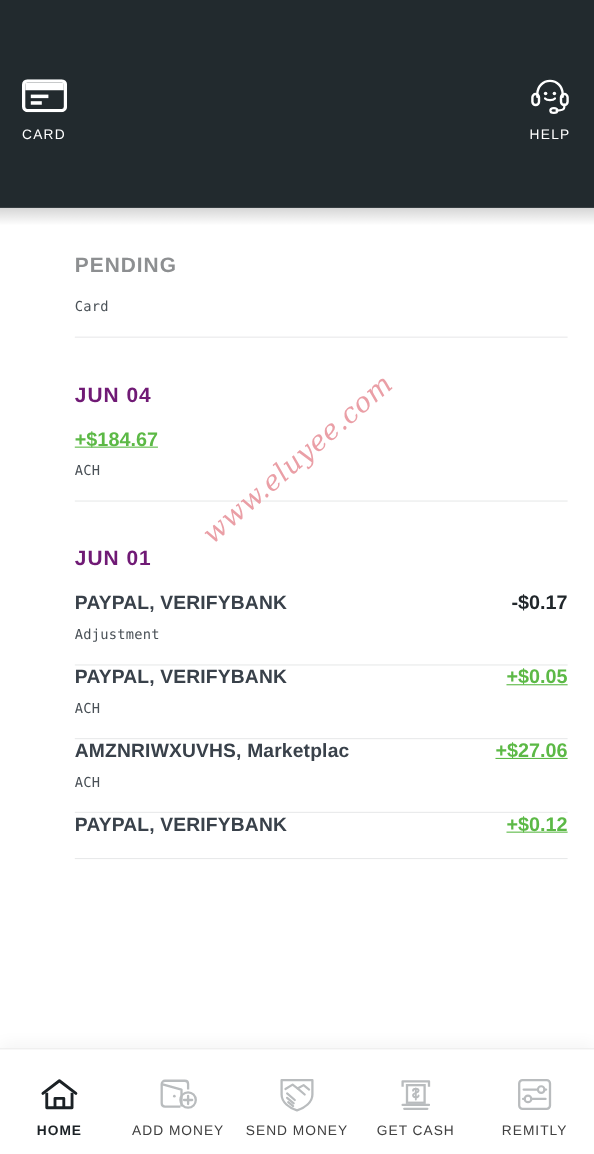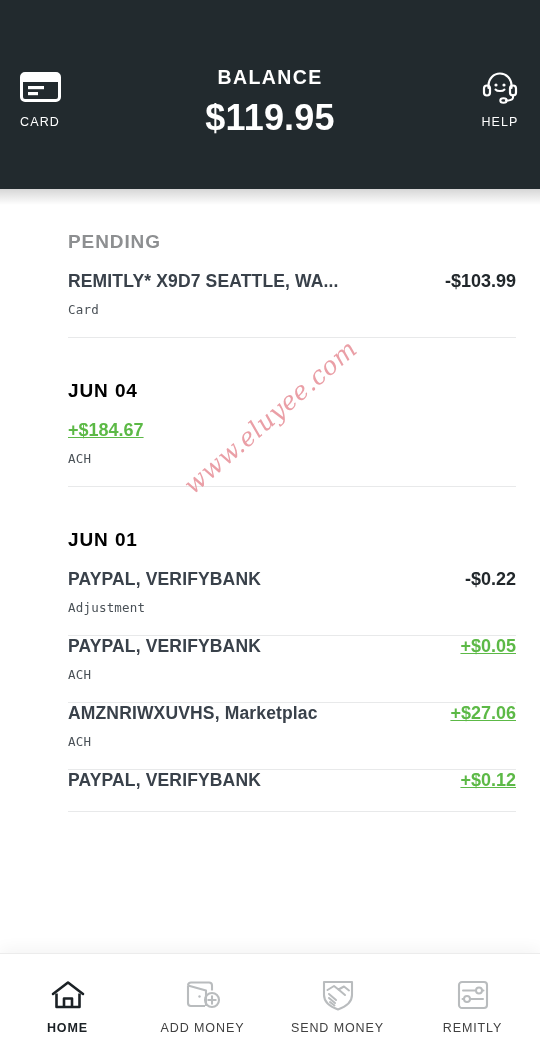--- a/index.html
+++ b/index.html
@@ -37,21 +37,21 @@
   .bal-amount {
     color:#ffffff; font-size:36px; font-weight:700; letter-spacing:0.2px; margin-top:8px;
   }
 
   
   .list {
     position:absolute; top:189px; left:0; width:540px; bottom:95px;
     overflow:hidden; background:#fff; z-index:2;padding-left:44px;
   }
   .section-title {
-    font-size:19px; font-weight:700; letter-spacing:0.9px; color:#000000;
+    font-size:19px; font-weight:700; letter-spacing:0.9px; color:#701a75;
     padding:0 24px; margin-top:42px; margin-bottom:18px;
   }
   .section-title.muted { color:#8d8f91; }
 
   .txn { padding:0 24px; position:relative; }
   .txn-top { display:flex; align-items:baseline; justify-content:space-between; }
   .txn-name {
     font-size:17.5px; font-weight:700; color:#39414a; letter-spacing:0.15px;
     white-space:nowrap; overflow:hidden; text-overflow:clip; max-width:340px;
   }
@@ -101,24 +101,20 @@
         <svg width="41" height="30" viewBox="0 0 41 30">
           <rect x="1.5" y="1.5" width="38" height="27" rx="3.5" ry="3.5" fill="none" stroke="#ffffff" stroke-width="3"></rect>
           <path d="M3,3 H38 V10 H3 Z" fill="#ffffff"></path>
           <rect x="8" y="14" width="16" height="3.2" fill="#ffffff"></rect>
           <rect x="8" y="20" width="10" height="3.2" fill="#ffffff"></rect>
         </svg>
       </div>
       <div class="lbl">CARD</div>
     </div>
 
-    <div class="hdr-center">
-      <div class="bal-label">BALANCE</div>
-      <div class="bal-amount">$119.95</div>
-    </div>
 
     <div class="hdr-side right">
       <div class="ico">
         <svg width="38" height="34" viewBox="0 0 38 34">
           <path d="M7.5,18 V15.5 C7.5,8.6 12.7,3.5 19,3.5 C25.3,3.5 30.5,8.6 30.5,15.5 V18" fill="none" stroke="#ffffff" stroke-width="2.2" stroke-linecap="round"></path>
           <rect x="3" y="15.5" width="6" height="10" rx="3" fill="none" stroke="#ffffff" stroke-width="2.2"></rect>
           <rect x="29" y="15.5" width="6" height="10" rx="3" fill="none" stroke="#ffffff" stroke-width="2.2"></rect>
           <circle cx="15" cy="15" r="1.6" fill="#ffffff"></circle>
           <circle cx="23" cy="15" r="1.6" fill="#ffffff"></circle>
           <path d="M14.5,19.5 C16.2,21.6 21.8,21.6 23.5,19.5" fill="none" stroke="#ffffff" stroke-width="2" stroke-linecap="round"></path>
@@ -127,40 +123,36 @@
         </svg>
       </div>
       <div class="lbl">HELP</div>
     </div>
   </div>
   <div class="header-shadow"></div>
 
   <div class="list" id="txn-list">
       <div class="section-title muted">PENDING</div>
       <div class="txn">
-        <div class="txn-top">
-          <div class="txn-name">REMITLY* X9D7 SEATTLE, WA...</div>
-          <div class="txn-amt">-$103.99</div>
-        </div>
         <div class="txn-sub">Card</div>
       </div>
       <div class="divider"></div>
       <div class="section-title">JUN 04</div>
       <div class="txn">
         <div class="txn-top">
           <div class="txn-amt pos">+$184.67</div>
         </div>
         <div class="txn-sub">ACH</div>
       </div>
       <div class="divider"></div>
       <div class="section-title">JUN 01</div>
       <div class="txn">
         <div class="txn-top">
           <div class="txn-name">PAYPAL, VERIFYBANK</div>
-          <div class="txn-amt">-$0.22</div>
+          <div class="txn-amt">-$0.17</div>
         </div>
         <div class="txn-sub">Adjustment</div>
       </div>
       <div class="divider"></div>
       <div class="txn">
         <div class="txn-top">
           <div class="txn-name">PAYPAL, VERIFYBANK</div>
           <div class="txn-amt pos">+$0.05</div>
         </div>
         <div class="txn-sub">ACH</div>
@@ -214,20 +206,31 @@
           <svg width="34" height="32" viewBox="0 0 34 32">
             <path d="M3,3 H31 V16 C31,23 24,28 17,30.5 C10,28 3,23 3,16 Z" fill="none" stroke="#b9bcbe" stroke-width="2.1" stroke-linejoin="round"></path>
             <path d="M6.5,11 L13,7 L17.5,10.5 L23,7.5 L28,11.5" fill="none" stroke="#b9bcbe" stroke-width="2" stroke-linecap="round" stroke-linejoin="round"></path>
             <path d="M17.5,10.5 L24,16" fill="none" stroke="#b9bcbe" stroke-width="2" stroke-linecap="round"></path>
             <path d="M8,15 L15,21" fill="none" stroke="#b9bcbe" stroke-width="2" stroke-linecap="round"></path>
             <path d="M8,19 L14,24" fill="none" stroke="#b9bcbe" stroke-width="2" stroke-linecap="round"></path>
             <path d="M9,23 L13.5,26.5" fill="none" stroke="#b9bcbe" stroke-width="2" stroke-linecap="round"></path>
           </svg>
         </div>
         <div class="nlbl">SEND MONEY</div>
+      </div>
+      <div class="navitem">
+        <div class="nico">
+          <svg width="34" height="32" viewBox="0 0 34 32">
+            <path d="M5,9 V4 H29 V9" fill="none" stroke="#b9bcbe" stroke-width="2.1" stroke-linejoin="round"></path>
+            <rect x="9" y="7.5" width="16" height="16" fill="none" stroke="#b9bcbe" stroke-width="2.1"></rect>
+            <path d="M17,10.5 V20.5 M14.5,12.5 C14.5,11.3 15.6,10.8 17,10.8 C18.4,10.8 19.5,11.3 19.5,12.5 C19.5,14.8 14.5,14.2 14.5,16.7 C14.5,18 15.6,18.6 17,18.6 C18.4,18.6 19.5,18 19.5,16.9" fill="none" stroke="#b9bcbe" stroke-width="1.7" stroke-linecap="round"></path>
+            <path d="M5,25.5 H29 M6.5,29 H27.5" fill="none" stroke="#b9bcbe" stroke-width="2.1" stroke-linecap="round"></path>
+          </svg>
+        </div>
+        <div class="nlbl">GET CASH</div>
       </div>
       <div class="navitem">
         <div class="nico">
           <svg width="32" height="30" viewBox="0 0 32 30">
             <rect x="2" y="2" width="28" height="26" rx="3" fill="none" stroke="#b9bcbe" stroke-width="2.1"></rect>
             <path d="M6,10.5 H18" stroke="#b9bcbe" stroke-width="2" stroke-linecap="round"></path>
             <circle cx="22" cy="10.5" r="3" fill="none" stroke="#b9bcbe" stroke-width="2"></circle>
             <path d="M25,10.5 H26.5" stroke="#b9bcbe" stroke-width="2" stroke-linecap="round"></path>
             <path d="M14,19 H26" stroke="#b9bcbe" stroke-width="2" stroke-linecap="round"></path>
             <circle cx="10" cy="19" r="3" fill="none" stroke="#b9bcbe" stroke-width="2"></circle>

